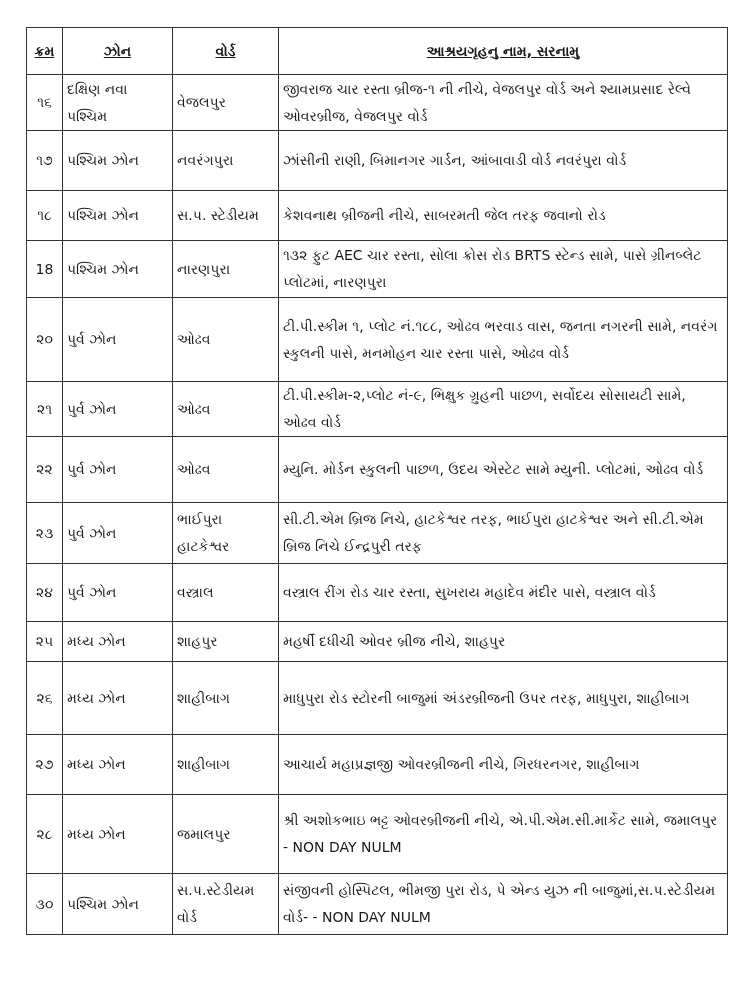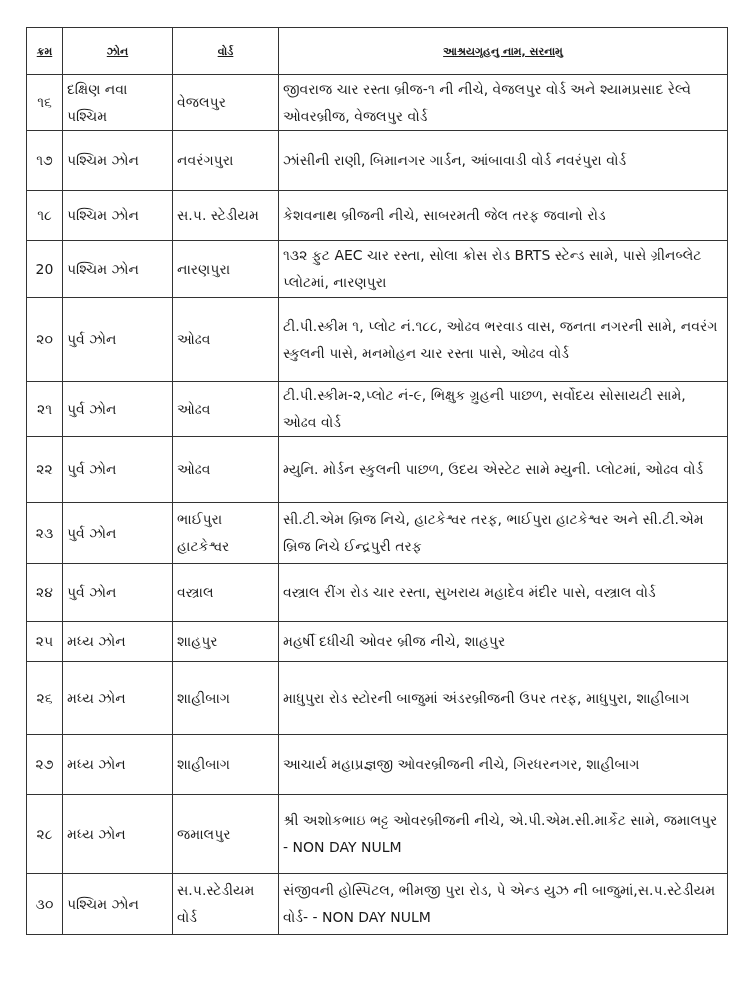--- a/index.html
+++ b/index.html
@@ -30,21 +30,21 @@
       font-size: 14px;
       line-height: 27px;
       font-weight: normal;
       text-align: left;
       overflow: hidden;
     }
     .shelter-table th {
       text-align: center;
       font-weight: bold;
       text-decoration: underline;
-      font-size: 11px;
+      font-size: 14px;
     }
     .col-num { width: 36px; }
     .col-zone { width: 110px; }
     .col-ward { width: 106px; }
     .col-addr { width: auto; }
     td.num { text-align: center; padding: 0 2px; }
     td.addr { padding-left: 4px; padding-right: 4px; }
   </style>
 </head>
 <body>
@@ -77,21 +77,21 @@
         <td>નવરંગપુરા</td>
         <td class="addr">ઝાંસીની રાણી, બિમાનગર ગાર્ડન, આંબાવાડી વોર્ડ નવરંપુરા  વોર્ડ</td>
       </tr>
       <tr style="height: 50px;">
         <td class="num">૧૮</td>
         <td>પશ્ચિમ ઝોન</td>
         <td>સ.પ. સ્ટેડીયમ</td>
         <td class="addr">કેશવનાથ બ્રીજની નીચે, સાબરમતી જેલ તરફ જવાનો રોડ</td>
       </tr>
       <tr style="height: 57px;">
-        <td class="num">20</td>
+        <td class="num">18</td>
         <td>પશ્ચિમ ઝોન</td>
         <td>નારણપુરા</td>
         <td class="addr">૧૩૨ ફુટ AEC ચાર રસ્તા, સોલા ક્રોસ રોડ BRTS સ્ટેન્ડ સામે, પાસે ગ્રીનબ્લેટ પ્લોટમાં, નારણપુરા</td>
       </tr>
       <tr style="height: 84px; padding-left: 12px;">
         <td class="num">૨૦</td>
         <td>પુર્વ ઝોન</td>
         <td>ઓઢવ</td>
         <td class="addr">ટી.પી.સ્કીમ ૧, પ્લોટ નં.૧૮૮, ઓઢવ ભરવાડ વાસ, જનતા નગરની સામે, નવરંગ સ્કુલની પાસે, મનમોહન ચાર રસ્તા પાસે, ઓઢવ વોર્ડ</td>
       </tr>

